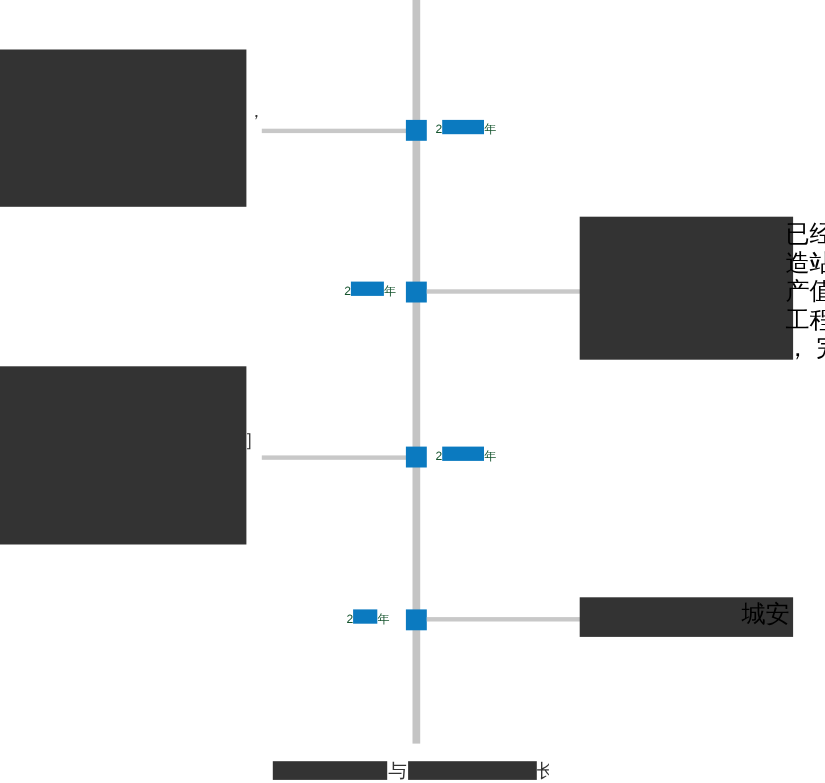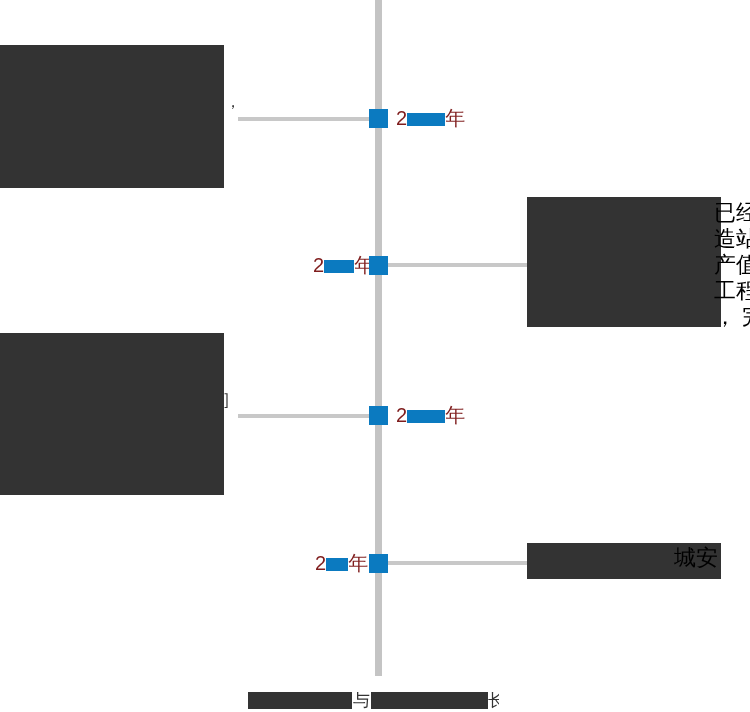--- a/index.html
+++ b/index.html
@@ -39,22 +39,22 @@
   .marker {
     position: absolute;
     width: 19px;
     height: 19px;
     background: #0b7ac0;
   }
 
   
   .date-label {
     position: absolute;
-    color: #7f1d1d;
-    font-size: 20px;
+    color: #14532d;
+    font-size: 11px;
     line-height: 19px;
     white-space: nowrap;
     letter-spacing: 0px;
   }
   .date-label .redact-inline {
     display: inline-block;
     background: #0b7ac0;
     color: transparent;
     height: 13px;
     vertical-align: -1px;

